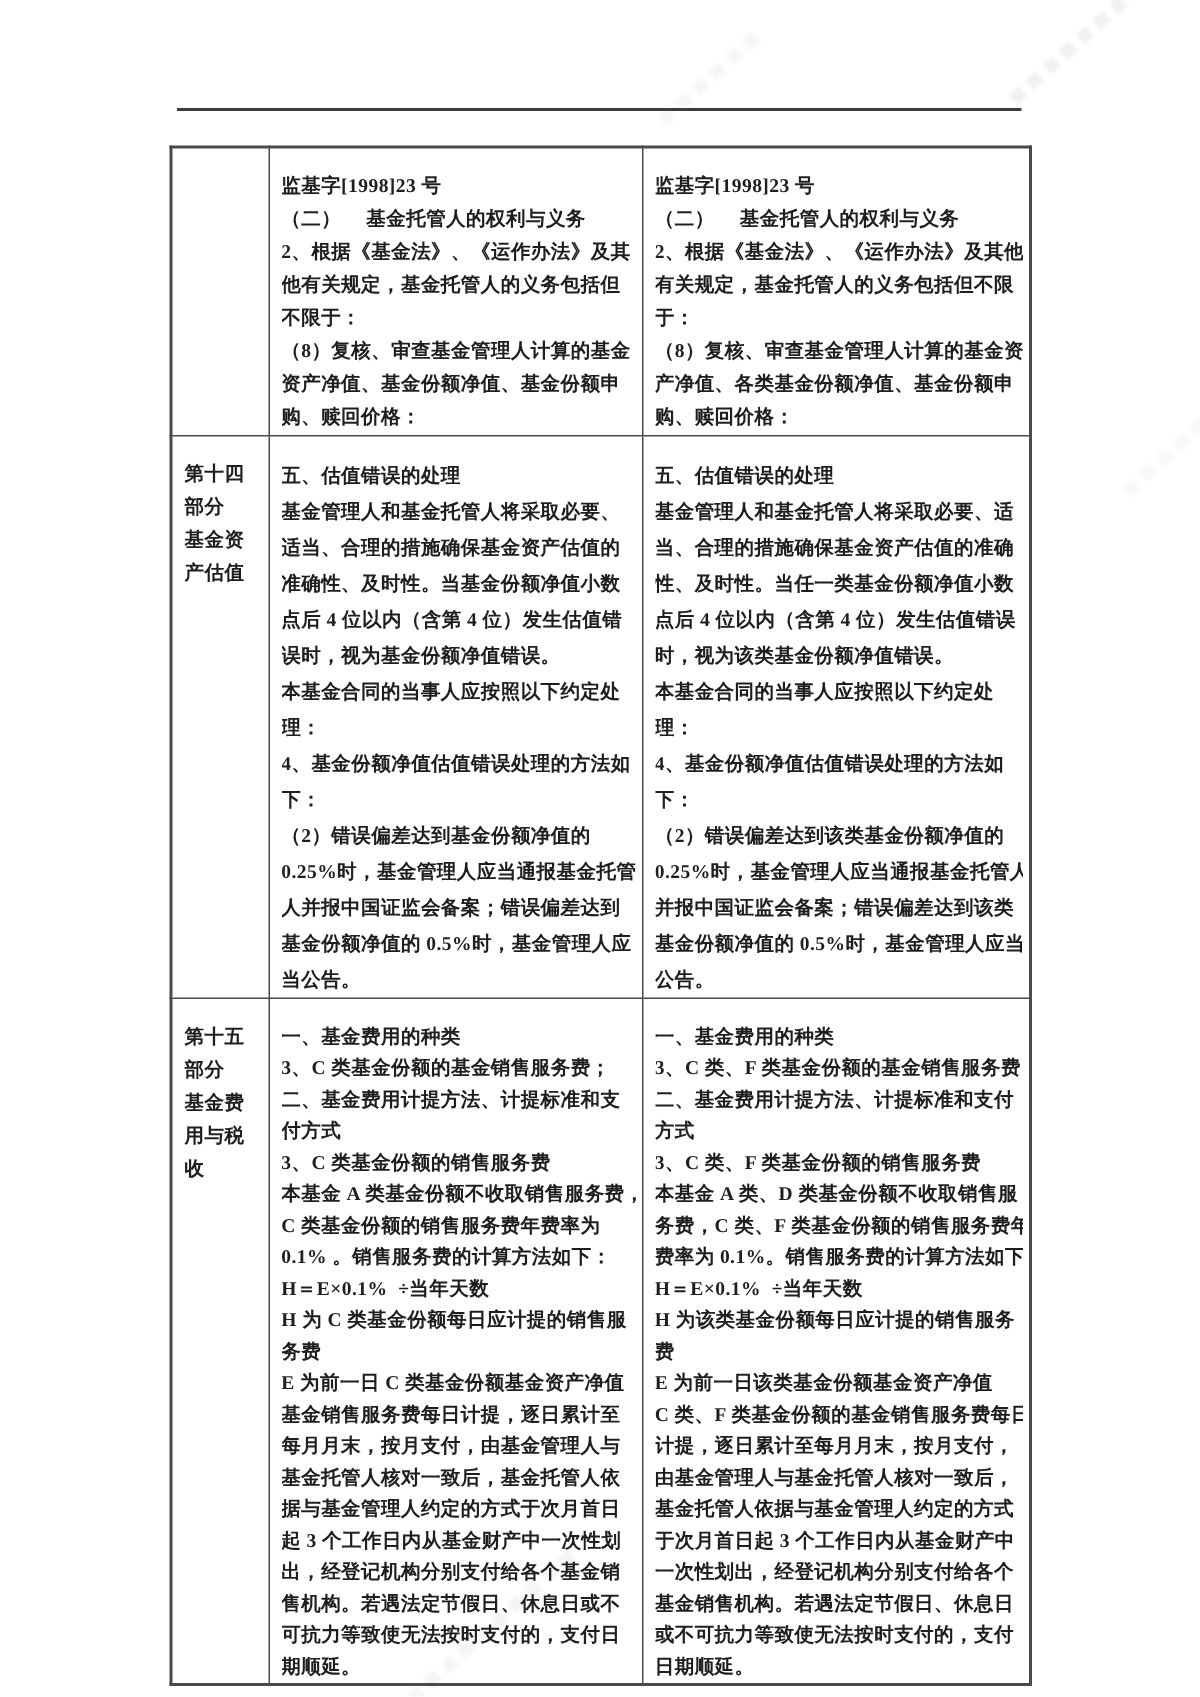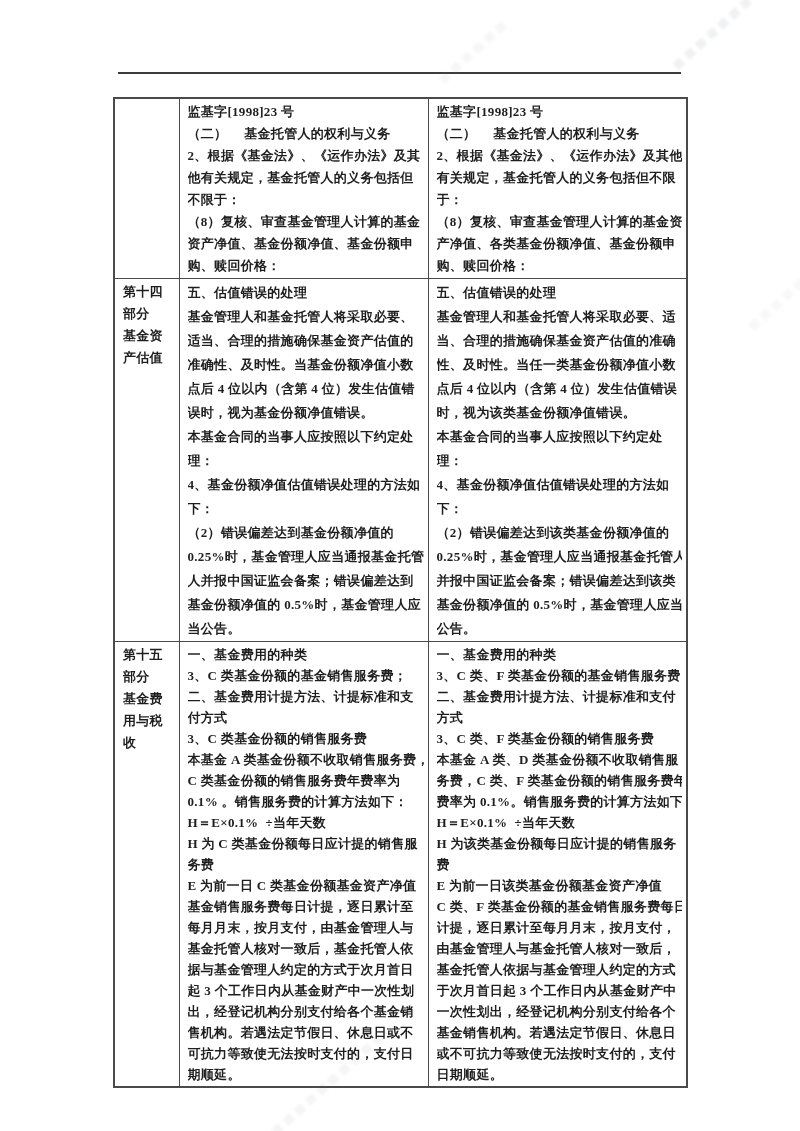--- a/index.html
+++ b/index.html
@@ -17,21 +17,21 @@
   }
   table.cmp{
     position:absolute;left:113px;top:97px;
     width:573px;table-layout:fixed;
     border-collapse:collapse;
     border:2px solid #4a4a4a;
   }
   table.cmp td{
     border:1.5px solid #4a4a4a;
     vertical-align:top;
-    padding:2px 4px 0 8px;
+    padding:14px 4px 0 8px;
     overflow:hidden;
   }
   .cell{
     white-space:pre;
     overflow:hidden;
     font-size:13px;
     font-weight:bold;
     color:#1e1e1e;
     letter-spacing:0.3px;
   }

